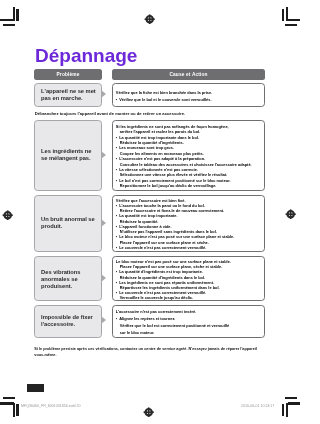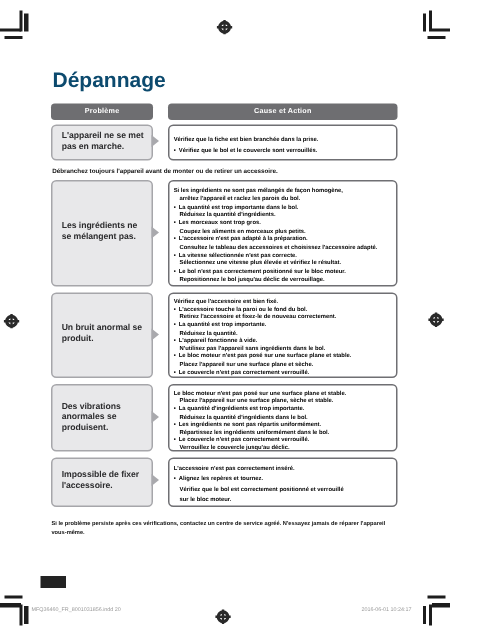--- a/index.html
+++ b/index.html
@@ -4,21 +4,21 @@
 <title>Dépannage</title>
 <style>
 *{margin:0;padding:0;box-sizing:border-box;}
 html,body{width:300px;height:424px;background:#fff;overflow:hidden;}
 body{font-family:"Liberation Sans",sans-serif;}
 .page{position:relative;width:300px;height:424px;background:#fff;}
 
 
 .cm{position:absolute;background:#000;}
 
-.title{position:absolute;left:35px;top:45px;font-size:14px;font-weight:bold;color:#0c4a6e;letter-spacing:0px;}
+.title{position:absolute;left:35px;top:45px;font-size:19px;font-weight:bold;color:#6d28d9;letter-spacing:0px;}
 
 .hdr{position:absolute;height:10.5px;background:#6e6e71;border-radius:2.5px;color:#fff;font-size:4.8px;font-weight:bold;display:flex;align-items:center;justify-content:center;letter-spacing:0.15px;}
 .lbox{position:absolute;background:#e8e8ea;border:0.7px solid #a6a6aa;border-radius:3.5px;}
 .lbox .lt{position:absolute;white-space:pre;left:5.8px;font-size:5.75px;font-weight:bold;color:#2b2b2d;line-height:7px;letter-spacing:-0.02px;}
 .rbox{position:absolute;background:#fff;border:0.9px solid #6f6f73;border-radius:3.5px;padding:2.2px 3px;overflow:hidden;}
 .arrow{position:absolute;width:0;height:0;border-top:4.6px solid transparent;border-bottom:4.6px solid transparent;border-left:5.6px solid #a9a9ad;}
 
 .rl{font-size:3.9px;line-height:5.4px;color:#000;font-weight:bold;}
 .rl.b{font-weight:bold;}
 .bu{padding-left:3.4px;position:relative;}

